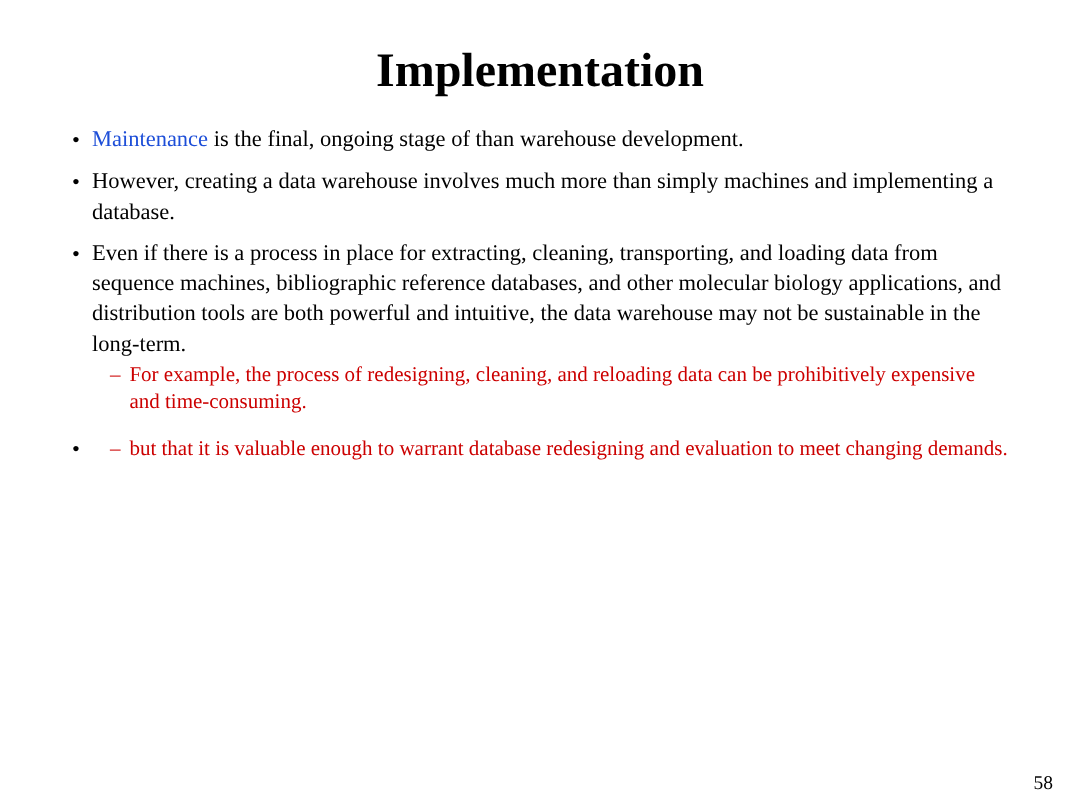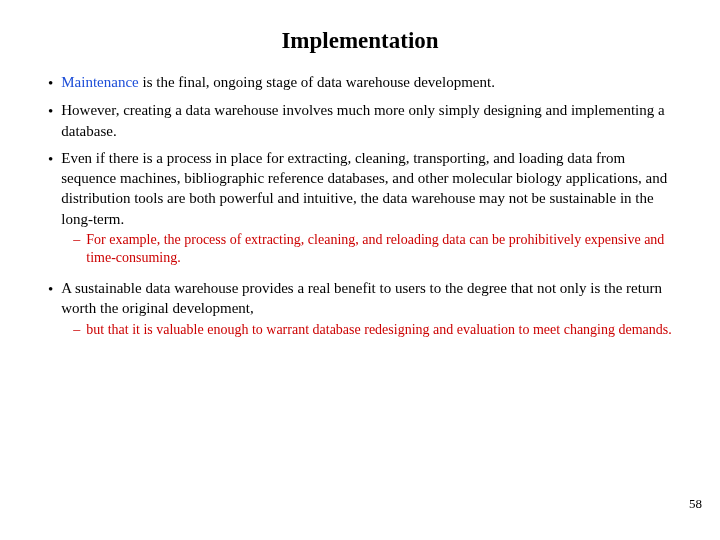--- a/index.html
+++ b/index.html
@@ -13,21 +13,21 @@
     }
     .slide {
       width: 720px;
       height: 540px;
       padding: 28px 48px 20px 48px;
       display: flex;
       flex-direction: column;
     }
     .title {
       text-align: center;
-      font-size: 23px;
+      font-size: 32px;
       font-weight: bold;
       color: #000000;
       margin-bottom: 18px;
       font-family: 'Times New Roman', Times, serif;
     }
     .content {
       flex: 1;
       font-size: 15px;
       line-height: 1.35;
       color: #000000;
@@ -65,63 +65,62 @@
       color: #cc0000;
       font-size: 14px;
       line-height: 1.3;
     }
     .sub-list li .sub-dash {
       margin-right: 6px;
       flex-shrink: 0;
     }
     .page-number {
       position: absolute;
-      bottom: 28px;
+      bottom: 10px;
       right: 18px;
       font-size: 13px;
       color: #000000;
     }
   </style>
 </head>
 <body>
 
 <div class="slide">
   <div class="title">Implementation</div>
   <div class="content">
     <ul class="main-list">
 
       <li>
         <span class="bullet">•</span>
         <span class="text">
-          <span class="link-text">Maintenance</span><span> is the final, ongoing stage of data warehouse development.</span>
+          <span class="link-text">Maintenance</span><span> is the final, ongoing stage of than warehouse development.</span>
         </span>
       </li>
 
       <li>
         <span class="bullet">•</span>
-        <span class="text">However, creating a data warehouse involves much more only simply designing and implementing a database.</span>
+        <span class="text">However, creating a data warehouse involves much more than simply machines and implementing a database.</span>
       </li>
 
       <li>
         <span class="bullet">•</span>
         <span class="text">
           <span>Even if there is a process in place for extracting, cleaning, transporting, and loading data from sequence machines, bibliographic reference databases, and other molecular biology applications, and distribution tools are both powerful and intuitive, the data warehouse may not be sustainable in the long-term.</span>
           <ul class="sub-list">
             <li>
               <span class="sub-dash">–</span>
-              <span>For example, the process of extracting, cleaning, and reloading data can be prohibitively expensive and time-consuming.</span>
+              <span>For example, the process of redesigning, cleaning, and reloading data can be prohibitively expensive and time-consuming.</span>
             </li>
           </ul>
         </span>
       </li>
 
       <li>
         <span class="bullet">•</span>
         <span class="text">
-          <span>A sustainable data warehouse provides a real benefit to users to the degree that not only is the return worth the original development,</span>
           <ul class="sub-list">
             <li>
               <span class="sub-dash">–</span>
               <span>but that it is valuable enough to warrant database redesigning and evaluation to meet changing demands.</span>
             </li>
           </ul>
         </span>
       </li>
 
     </ul>

